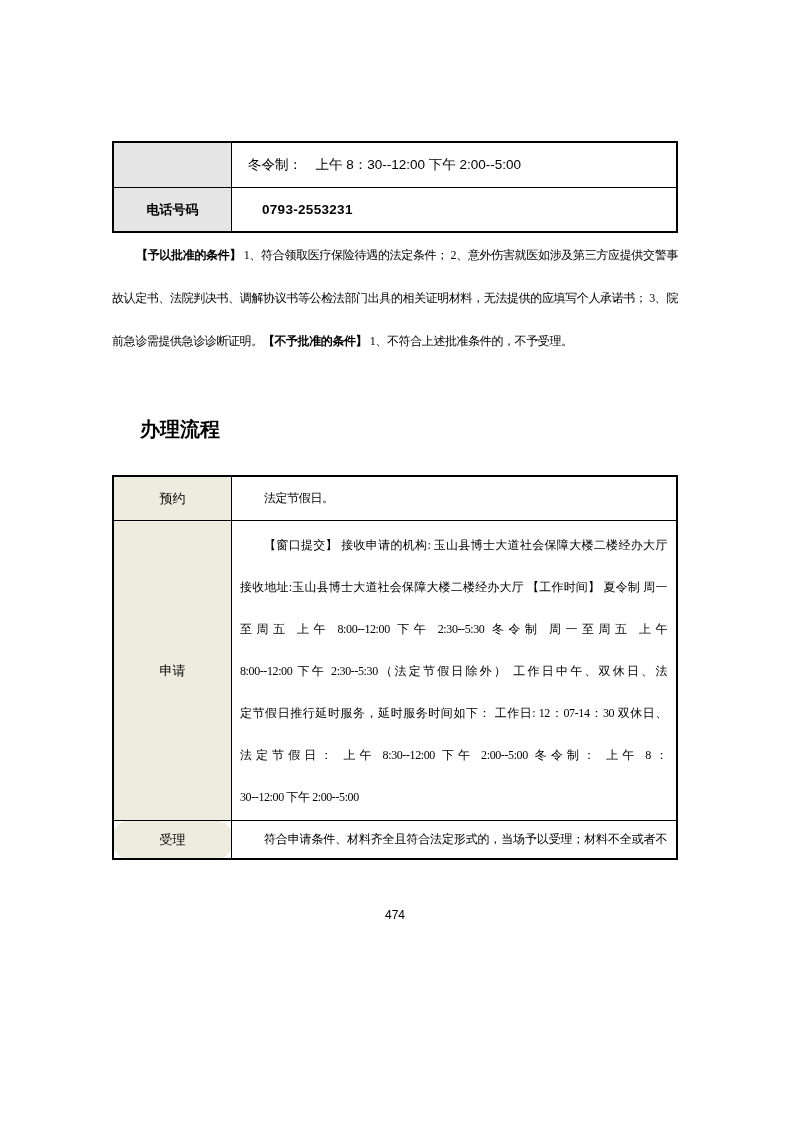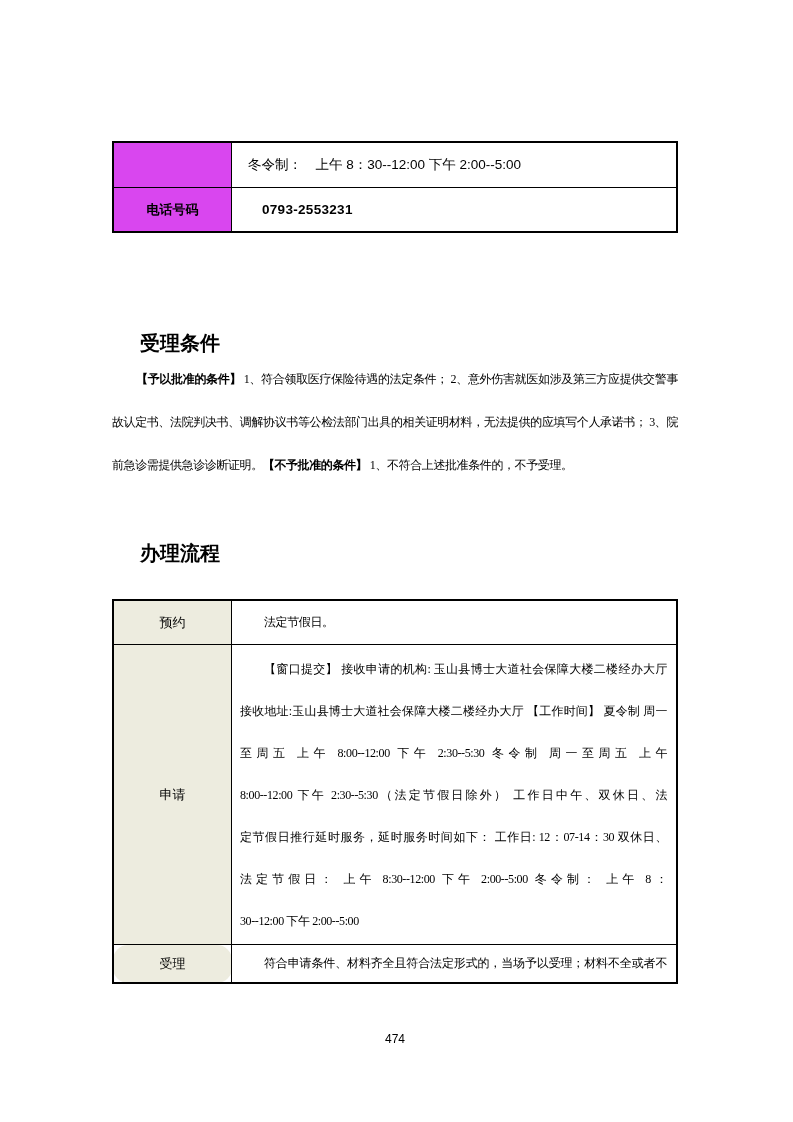--- a/index.html
+++ b/index.html
@@ -6,21 +6,21 @@
   .page {
     position:relative; width:793px; height:1122px; background:#fff;
     font-family:"Liberation Serif", serif; color:#000; overflow:hidden;
   }
   .content { margin-left:112px; width:566px; padding-top:141px; }
 
   
   table.tbl { width:566px; border-collapse:collapse; table-layout:fixed; border:2px solid #000; }
   table.tbl td { border:1px solid #000; vertical-align:middle; }
   td.lbl { width:115px; text-align:center; font-size:13px; }
-  .tbl-contact td.lbl { background:#d946ef; font-weight:bold; font-family:"Liberation Sans", sans-serif; }
+  .tbl-contact td.lbl { background:#e5e5e5; font-weight:bold; font-family:"Liberation Sans", sans-serif; }
   .tbl-process td.lbl { background:#edecdf; }
 
   .tbl-contact tr.r1 td { height:42px; }
   .tbl-contact tr.r2 td { height:41px; }
   .tbl-contact td.val { font-family:"Liberation Sans", sans-serif; font-size:13.5px; padding-left:16px; }
   .tbl-contact td.val.phone { padding-left:30px; font-weight:600; letter-spacing:0.3px; }
 
   
   h2.sec { font-family:"Liberation Sans", sans-serif; font-weight:700; font-size:20px;
            line-height:28px; margin:0 0 0 28px; }
@@ -58,21 +58,20 @@
           <td class="lbl"></td>
           <td class="val">冬令制：　上午 8：30--12:00 下午 2:00--5:00</td>
         </tr>
         <tr class="r2">
           <td class="lbl">电话号码</td>
           <td class="val phone">0793-2553231</td>
         </tr>
       </tbody>
     </table>
 
-    <h2 class="sec" id="h-accept">受理条件</h2>
 
     <div class="para">
       <div class="jline indent"><b>【予以批准的条件】</b><span> 1、符合领取医疗保险待遇的法定条件； 2、意外伤害就医如涉及第三方应提供交警事</span></div>
       <div class="jline"><span>故认定书、法院判决书、调解协议书等公检法部门出具的相关证明材料，无法提供的应填写个人承诺书； 3、院</span></div>
       <div class="jline last"><span>前急诊需提供急诊诊断证明。</span><b>【不予批准的条件】</b><span> 1、不符合上述批准条件的，不予受理。</span></div>
     </div>
 
     <h2 class="sec" id="h-process">办理流程</h2>
 
     <table class="tbl tbl-process">

